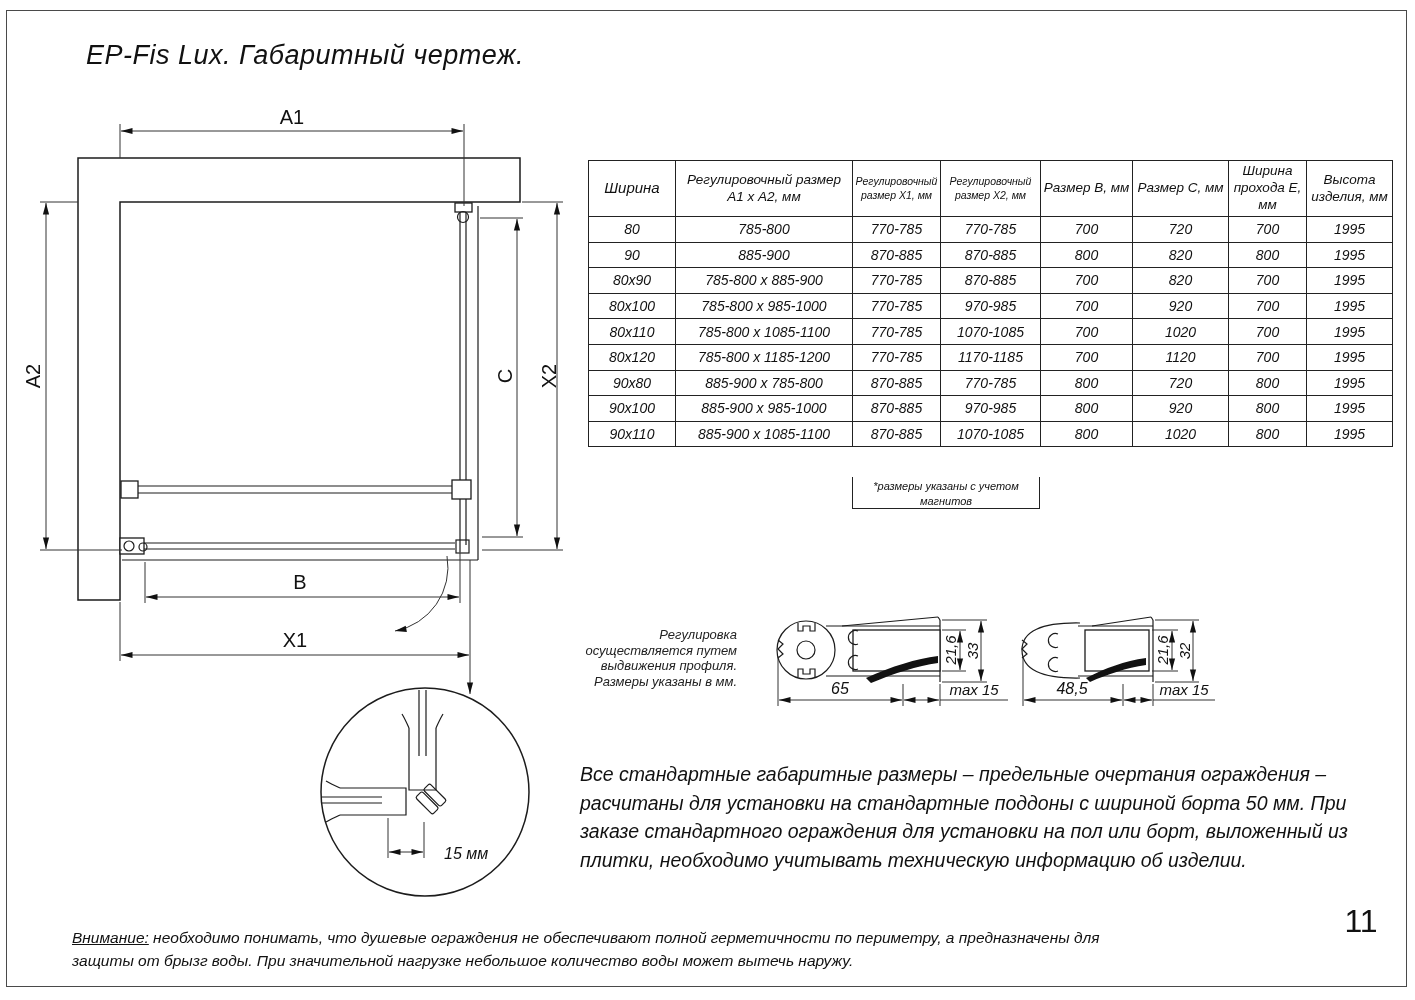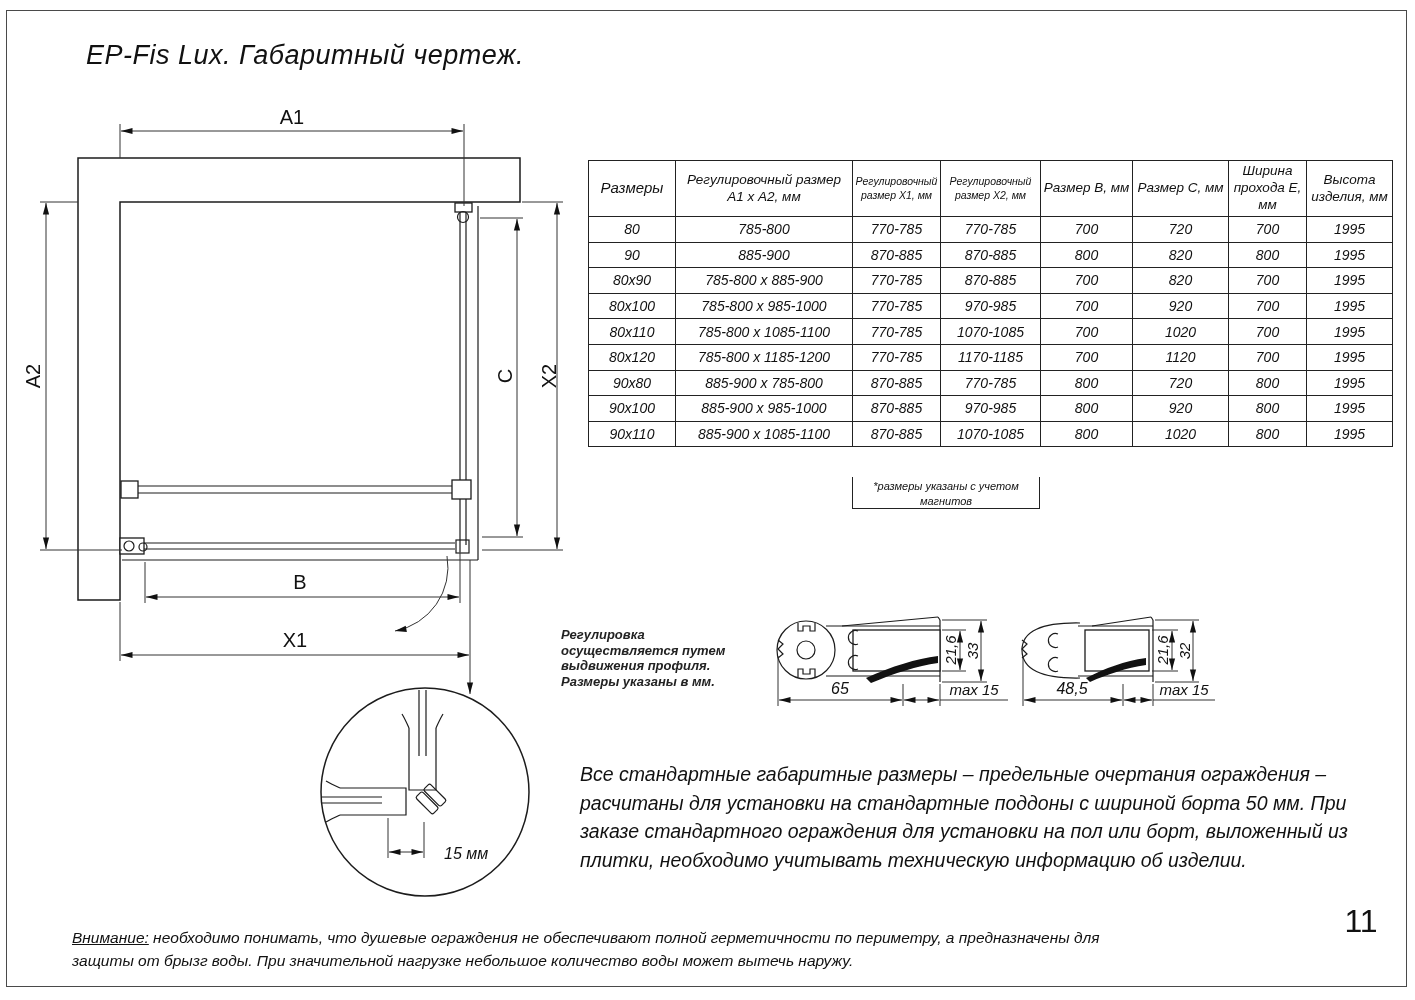--- a/index.html
+++ b/index.html
@@ -18,22 +18,22 @@
     vertical-align:middle; padding:0 2px; overflow:hidden; }
   table.spec thead th { height:55px; font-weight:normal; font-size:13.5px; line-height:1.25; }
   table.spec thead th.art { font-size:15px; }
   table.spec thead th.sm { font-size:10.5px;margin-top:37px; }
   table.spec tbody td { height:24.6px; font-size:14px; white-space:nowrap; }
 
   .footnote { position:absolute; left:852px; top:477px; width:188px; height:32px;
     border:1.4px solid #222; border-top:none; box-sizing:border-box;
     font-style:italic; font-size:11px; line-height:1.35; text-align:center; padding-top:2px; }
 
-  .note { position:absolute; left:561px; top:627px; width:176px; 
-    font-style:italic; font-size:13px; line-height:15.5px; color:#222;font-weight:bold; }
+  .note { position:absolute; left:561px; top:627px; width:176px; text-align:right;
+    font-style:italic; font-size:13px; line-height:15.5px; color:#222; }
   .para { position:absolute; left:580px; top:760px; width:775px; font-style:italic;
     font-size:19.5px; line-height:28.5px; }
   .warn { position:absolute; left:72px; top:926px; width:1045px; font-style:italic;
     font-size:15.5px; line-height:23px; }
   .warn .u { text-decoration:underline; }
   .pagenum { position:absolute; left:1318px; top:903px; width:86px; text-align:center;
     font-size:32px; }
 
   svg.draw { position:absolute; left:0; top:0; }
   .s   { stroke:#1c1c1c; fill:none; stroke-width:1.5; }
@@ -230,21 +230,21 @@
       <col style="width:177px">
       <col style="width:88px">
       <col style="width:100px">
     <col style="width:92px">
       <col style="width:96px">
       <col style="width:78px">
       <col style="width:86px">
   </colgroup>
   <thead>
     <tr>
-      <th class="art">Размеры</th>
+      <th class="art">Ширина</th>
       <th>Регулировочный размер А1 х А2, мм</th>
       <th class="sm">Регулировочный размер Х1, мм</th>
       <th class="sm">Регулировочный размер Х2, мм</th>
       <th>Размер В, мм</th>
       <th>Размер С, мм</th>
       <th>Ширина прохода Е, мм</th>
       <th>Высота изделия, мм</th>
     </tr>
   </thead>
   <tbody>

